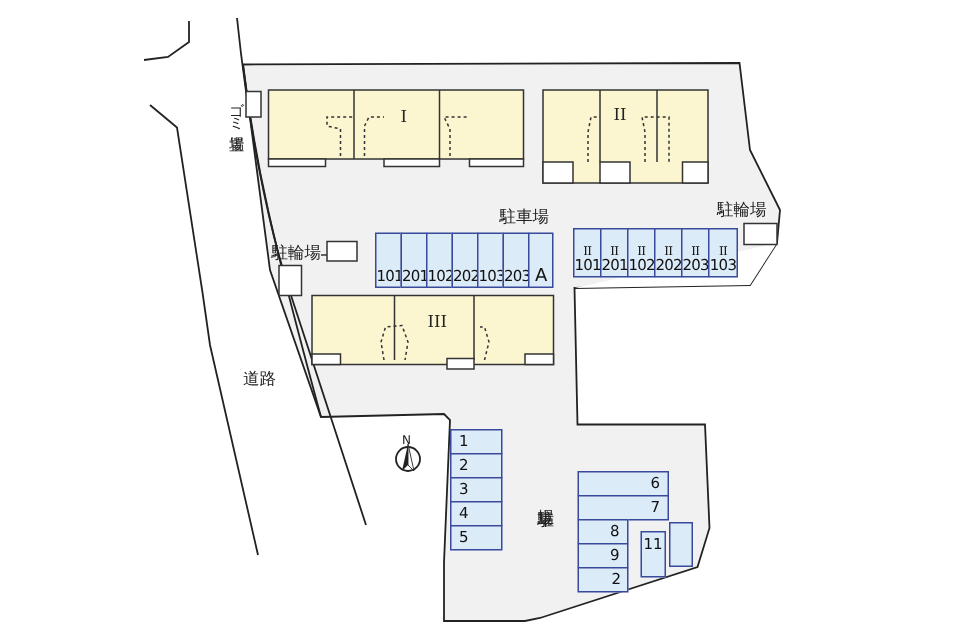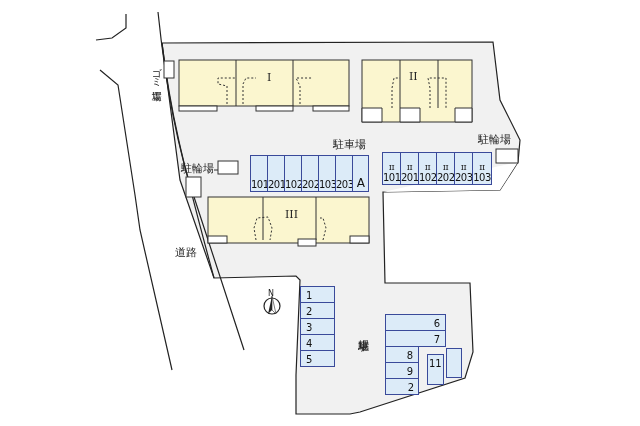--- a/index.html
+++ b/index.html
@@ -75,21 +75,21 @@
 
 <div class="vlbl" style="left:146px;top:60px;font-size:10px;width:20px;">
   <span style="writing-mode:vertical-rl;display:inline-block;">ゴミ置場</span>
 </div>
 <div class="lbl" style="left:181px;top:163px;">駐輪場</div>
 <div class="lbl" style="left:478px;top:134px;">駐輪場</div>
 <div class="lbl" style="left:333px;top:139px;">駐車場</div>
 <div class="vlbl" style="left:357px;top:322px;">
   <span style="writing-mode:vertical-rl;display:inline-block;">駐車場</span>
 </div>
-<div class="lbl" style="left:175px;top:247px;">道路</div>
+<div class="lbl" style="left:162px;top:247px;">道路</div>
 <div class="lbl" style="left:268px;top:290px;font-size:8px;">N</div>
 
 <div class="bldg-label" style="left:267px;top:71px;">I</div>
 <div class="bldg-label" style="left:409px;top:70px;">II</div>
 <div class="bldg-label" style="left:285px;top:208px;">III</div>
 
 <div style="position:absolute;left:250px;top:155px;width:119px;height:37px;">
   <div class="slot slot-v" style="left:0px;top:0;width:18px;height:37px;">
       <span>101</span>
     </div>

